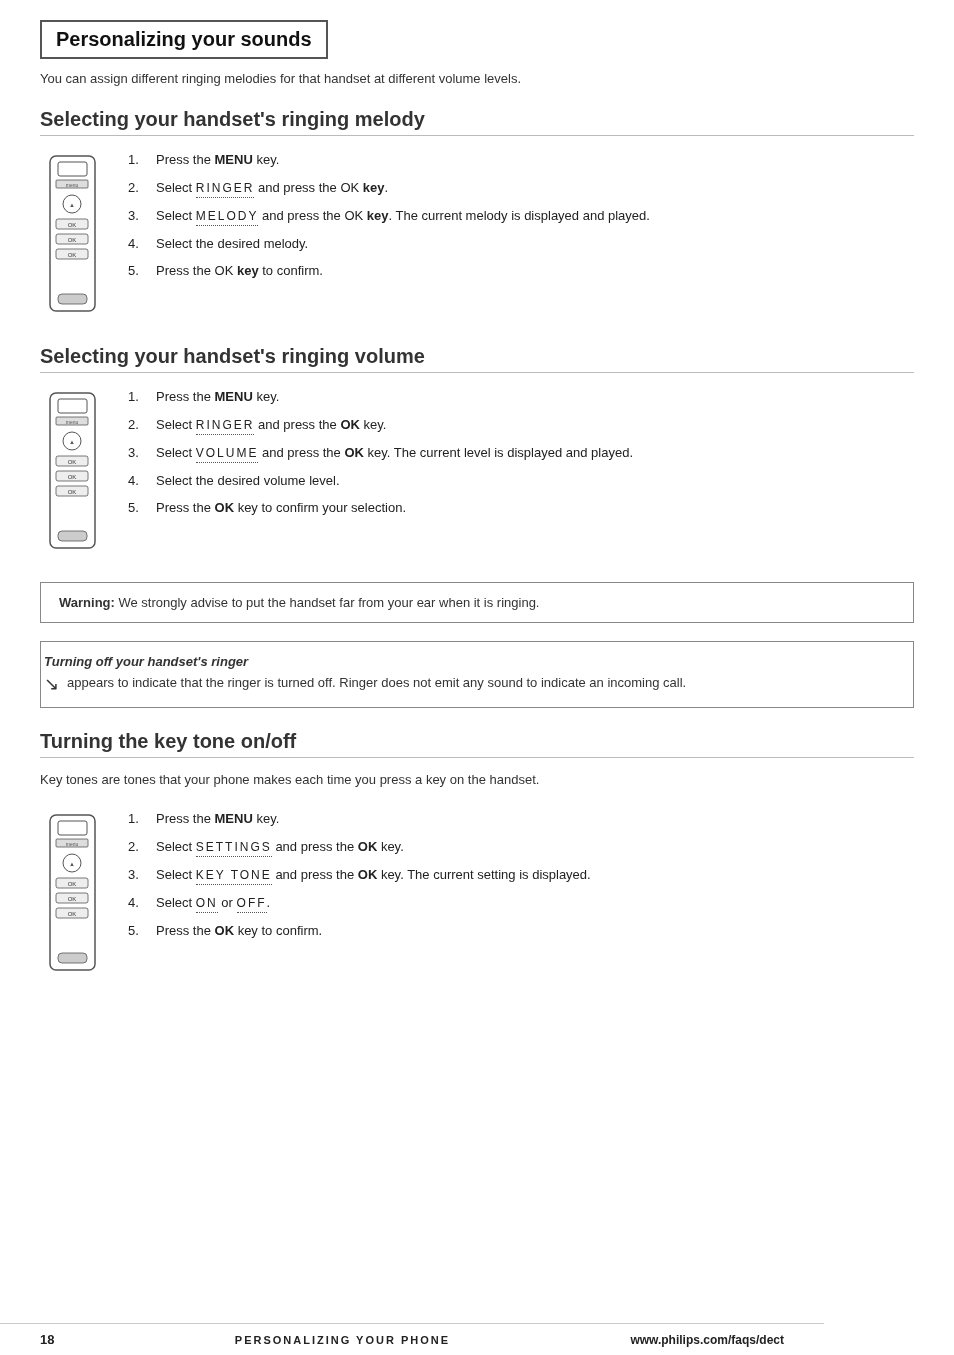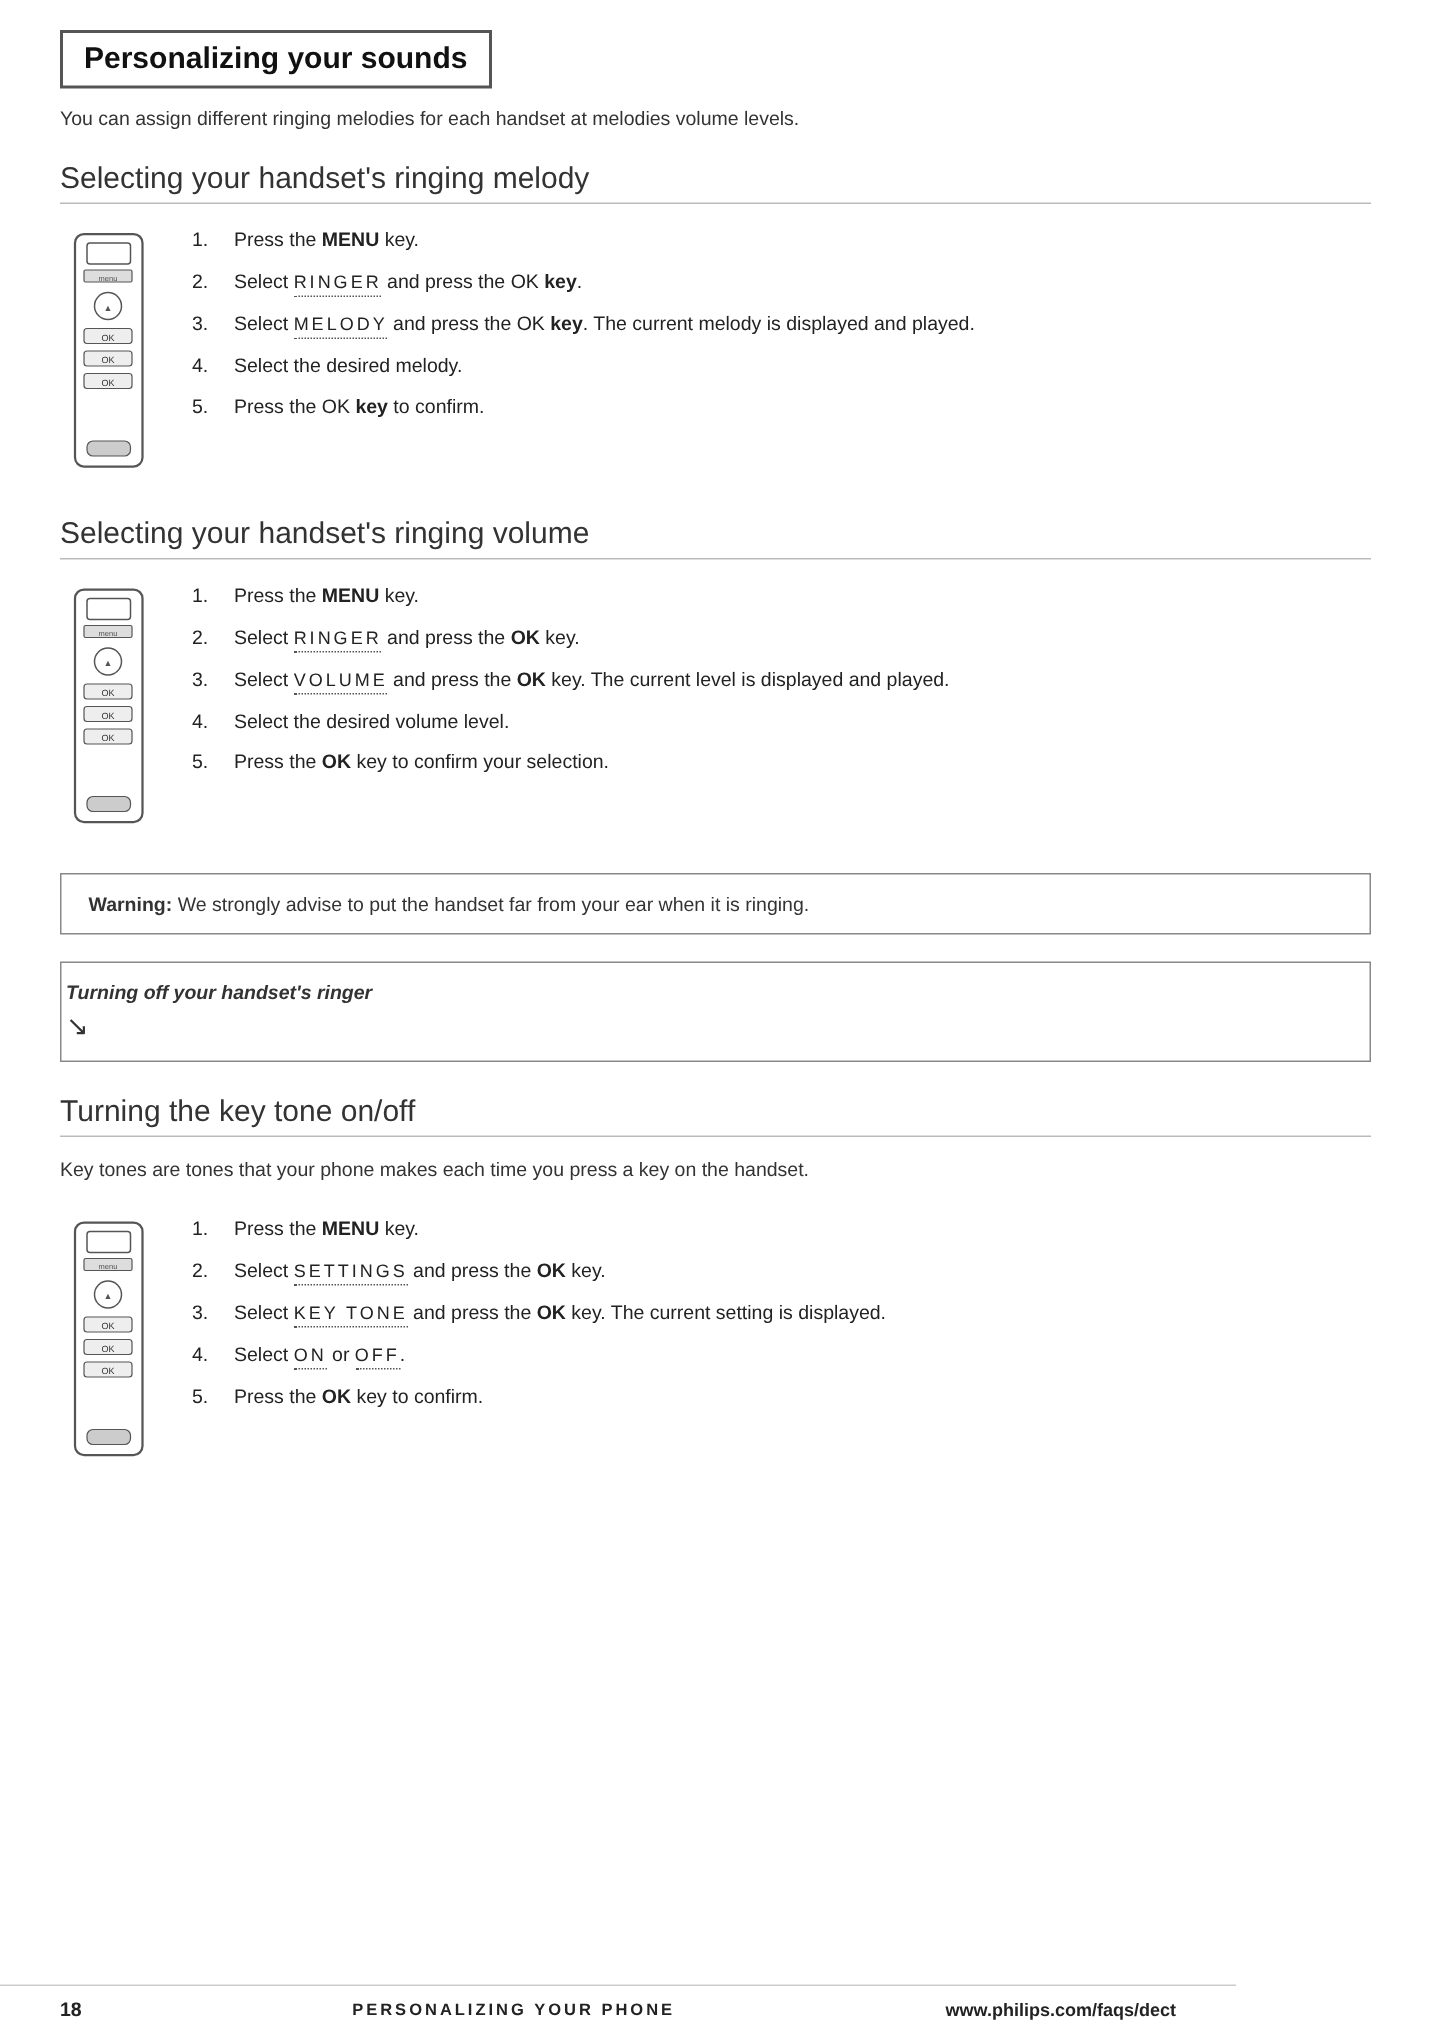--- a/index.html
+++ b/index.html
@@ -28,21 +28,21 @@
 
     .intro-text {
       font-size: 13px;
       margin-bottom: 22px;
       color: #333;
     }
 
     
     .section-heading {
       font-size: 20px;
-      font-weight: normal;
+      font-weight: bold;
       color: #333;
       margin-bottom: 14px;
       border-bottom: 1px solid #bbb;
       padding-bottom: 4px;
     }
 
     
     .section-content {
       display: flex;
       gap: 18px;
@@ -164,21 +164,21 @@
 
 
 
 
 
 
 <div class="page-title-box">
   <h1>Personalizing your sounds</h1>
 </div>
 
-<p class="intro-text">You can assign different ringing melodies for each handset at melodies volume levels.</p>
+<p class="intro-text">You can assign different ringing melodies for that handset at different volume levels.</p>
 
 
 <div class="section-block">
   <h2 class="section-heading">Selecting your handset's ringing melody</h2>
   <div class="section-content">
 
     <div class="phone-img">
       <svg class="phone-svg" viewBox="0 0 65 160" xmlns="http://www.w3.org/2000/svg">
 
         <rect x="10" y="2" width="45" height="155" rx="6" ry="6" fill="none" stroke="#555" stroke-width="1.5"></rect>
@@ -278,20 +278,21 @@
 
 <div class="warning-box">
   <span><strong>Warning:</strong><span>  We strongly advise to put the handset far from your ear when it is ringing.</span></span>
 </div>
 
 
 <div class="note-box">
   <div class="note-title">Turning off your handset's ringer</div>
   <div class="note-body">
     <span class="ringer-off-icon">↘</span>
+    <span> appears to indicate that the ringer is turned off.  Ringer does not emit any sound to indicate an incoming call.</span>
   </div>
 </div>
 
 
 <div class="section-block">
   <h2 class="section-heading">Turning the key tone on/off</h2>
   <p class="intro-text">Key tones are tones that your phone makes each time you press a key on the handset.</p>
 
   <div class="section-content">
 

